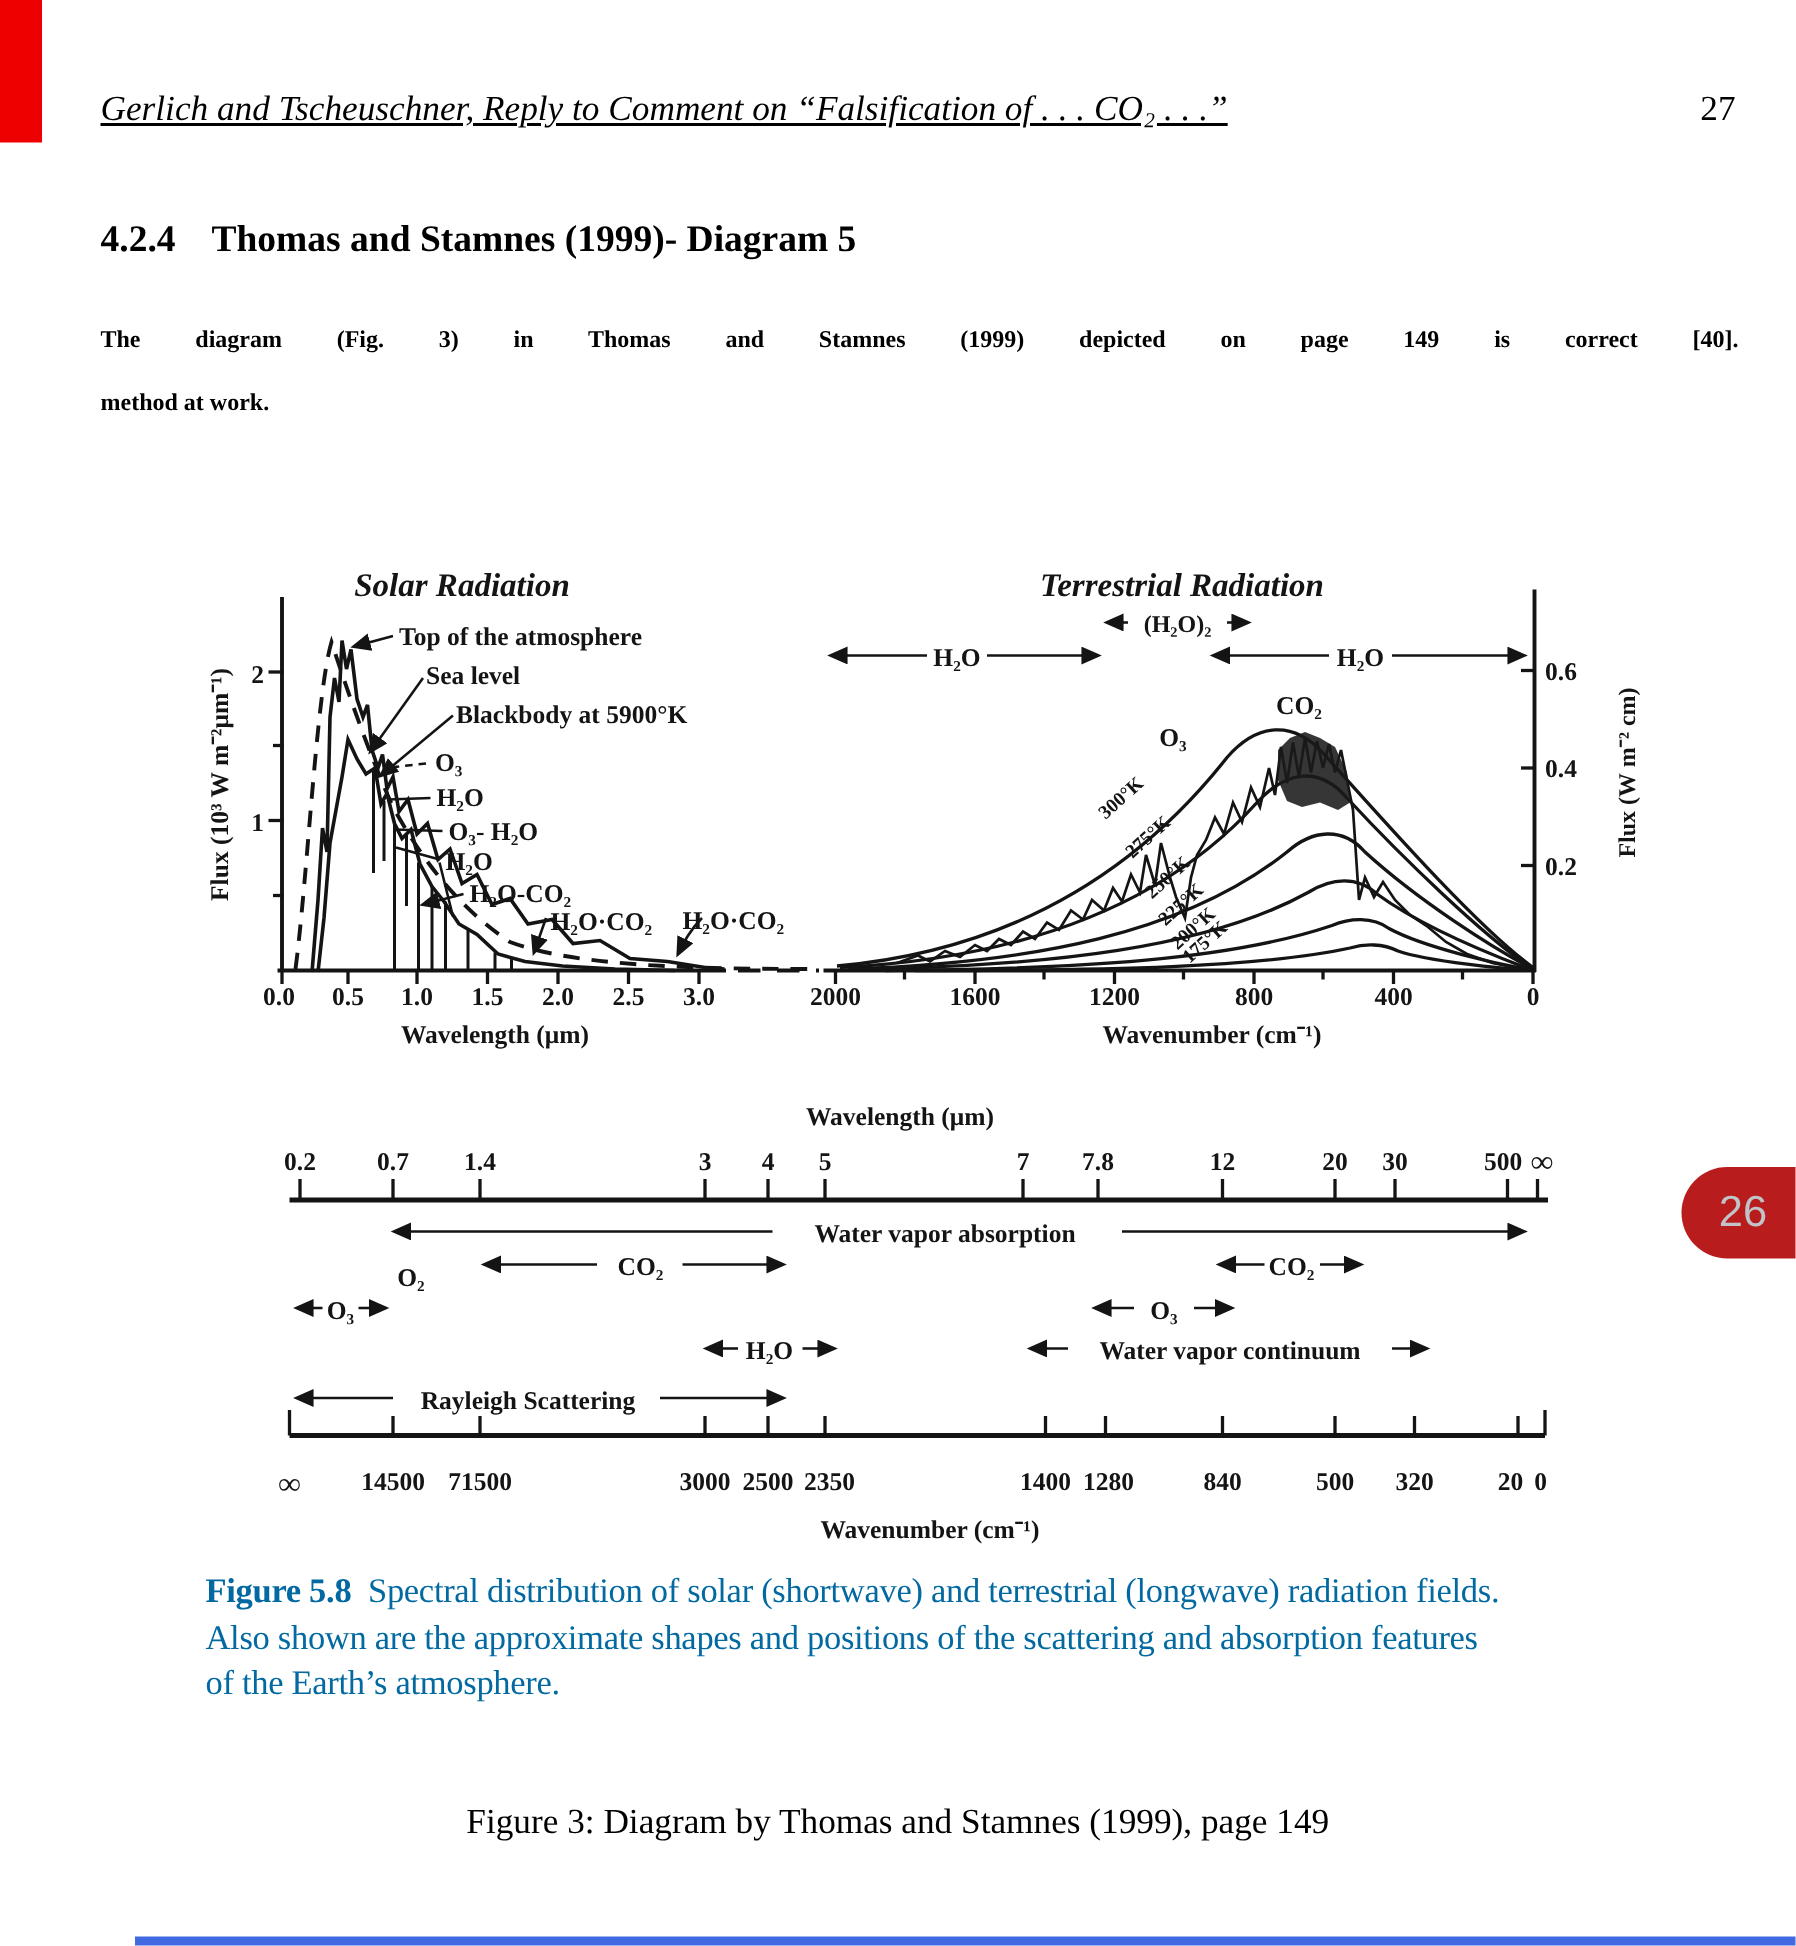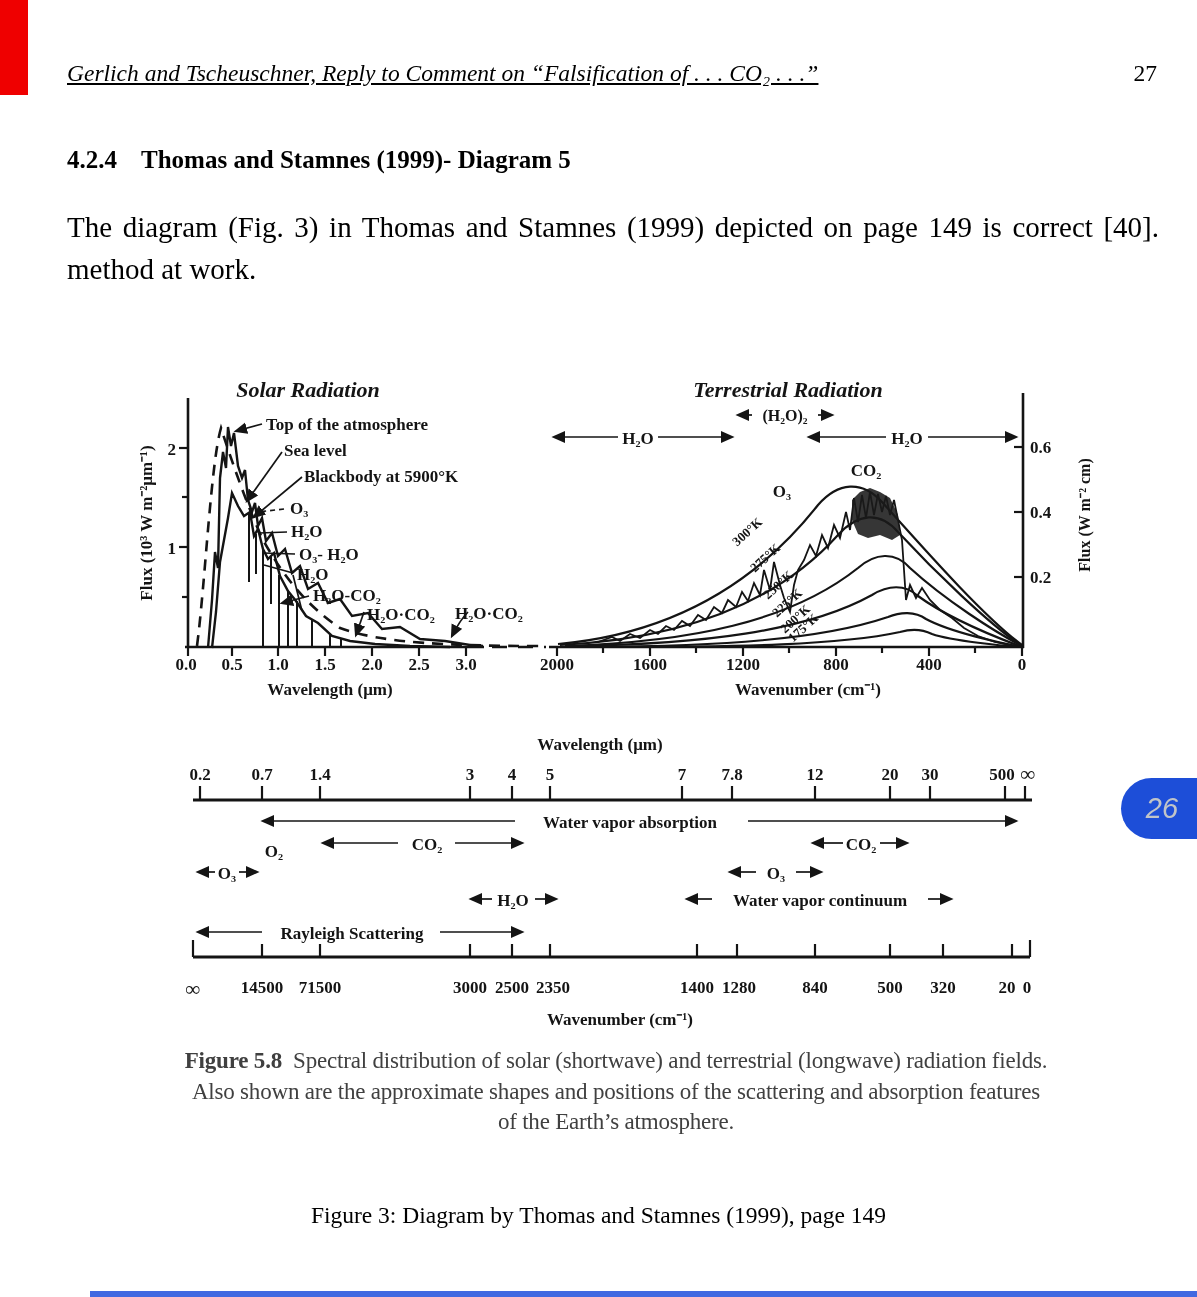--- a/index.html
+++ b/index.html
@@ -11,37 +11,37 @@
   
   #blue-bar{left:90px;top:1291px;right:0;height:6px;background:#4169e1;}
   
   #header{left:67px;top:60px;width:1090px;display:flex;justify-content:space-between;
           font-size:23.5px;}
   #header .title{font-style:italic;text-decoration:underline;}
   
   #section-heading{left:67px;top:146px;width:1090px;font-size:25px;font-weight:700;}
   #section-heading .num{margin-right:24px;}
   
-  #paragraph{left:67px;top:206px;width:1092px;font-size:29px;line-height:42px;}
+  #paragraph{left:67px;top:206px;width:1092px;font-size:16px;line-height:42px;font-weight:bold;}
   #paragraph .jline{text-align:justify;text-align-last:justify;}
   #paragraph .lastline{text-align:left;}
   
   #figure-svg{left:0;top:0;width:1197px;height:1297px;}
   
   #book-caption{left:137px;top:1046px;width:958px;font-size:23px;line-height:30.5px;
-                color:#404040;letter-spacing:-0.2px;text-align:center;}
+                color:#0369a1;letter-spacing:-0.2px;}
   #book-caption b{font-weight:700;}
   
   #figure3-caption{left:0;top:1202px;width:1197px;text-align:center;font-size:23.5px;}
   
-  #page-badge{top:778px;right:0;width:76px;height:61px;background:#1d4ed8;
+  #page-badge{top:778px;right:0;width:76px;height:61px;background:#b91c1c;
               border-radius:32px 0 0 32px;color:#c0c4c8;
               font-family:"Liberation Sans",sans-serif;font-size:29px;
               display:flex;align-items:center;justify-content:center;
-              padding-left:6px;box-sizing:border-box;font-style:italic;}
+              padding-left:6px;box-sizing:border-box;}
   
   text{fill:#141414;font-family:"Liberation Serif",serif;}
   .ttl{font-size:22px;font-weight:700;font-style:italic;}
   .lbl{font-size:17px;font-weight:700;}
   .lbl16{font-size:16px;font-weight:700;}
   .tick{font-size:17px;font-weight:700;}
   .temp{font-size:13px;font-weight:700;}
   .inf{font-size:21px;font-weight:700;}
 </style>
 </head>

